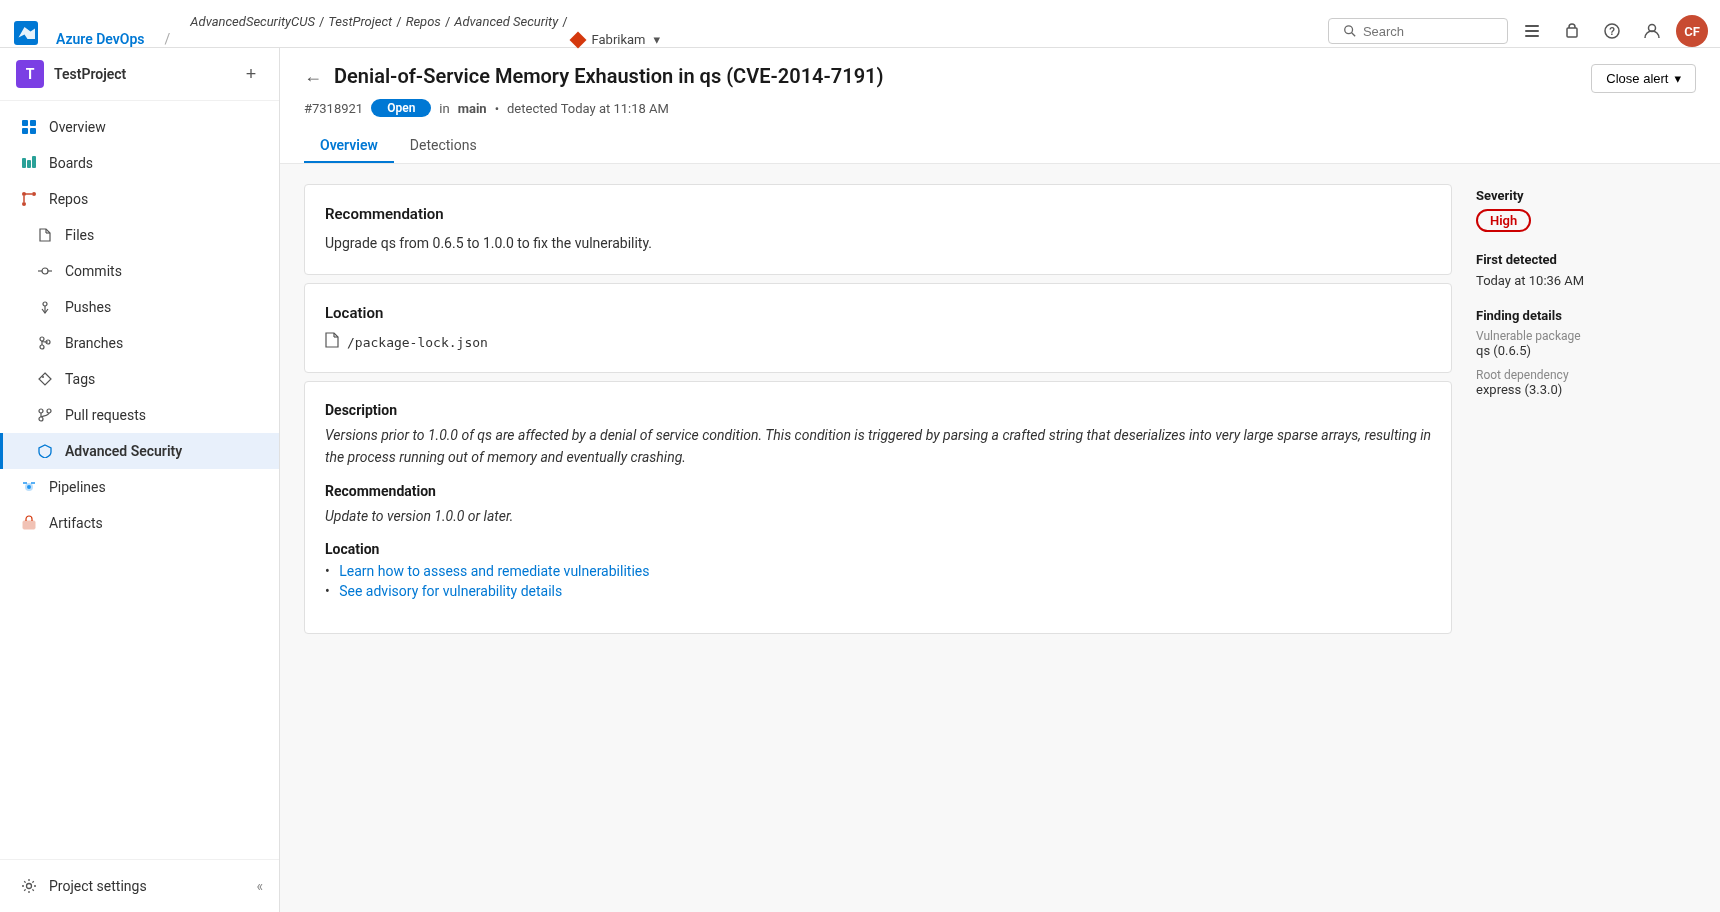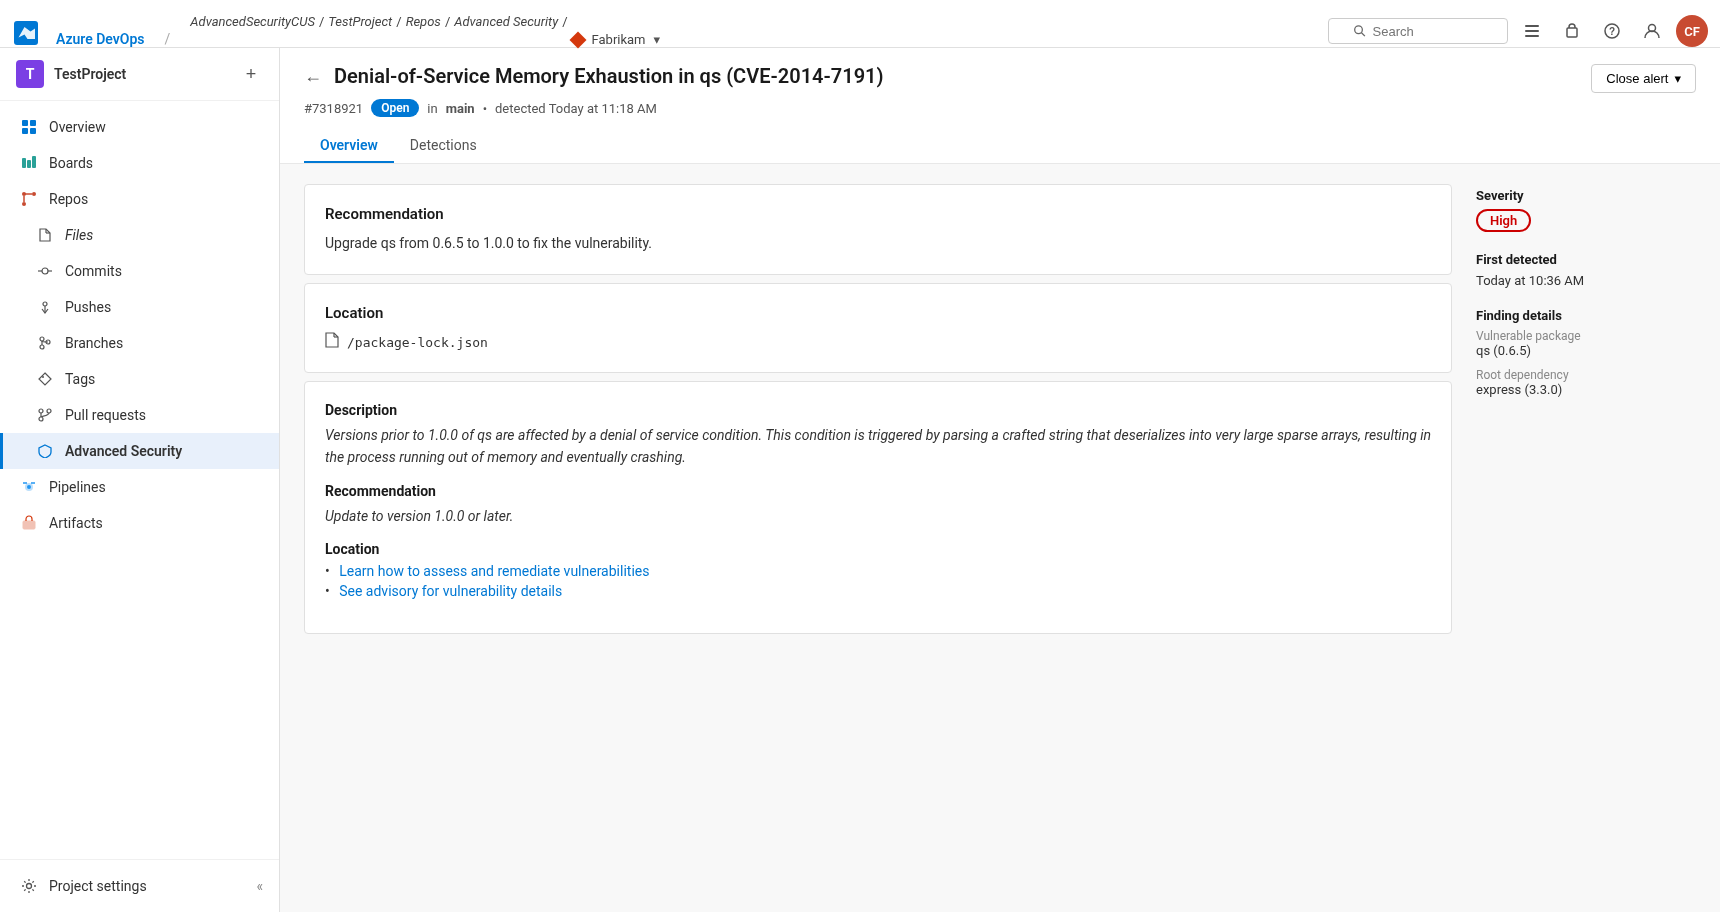--- a/index.html
+++ b/index.html
@@ -8,21 +8,21 @@
     
     .topbar { background: #fff; border-bottom: 1px solid #e0e0e0; height: 48px; display: flex; align-items: flex-end; padding: 0 12px; gap: 16px; flex-shrink: 0; }
     .topbar-logo { width: 28px; height: 28px; display: flex; align-items: center; justify-content: center; }
     .topbar-logo svg { width: 24px; height: 24px; }
     .topbar-brand { color: #0078d4; font-weight: 600; font-size: 14px; white-space: nowrap; }
     .topbar-sep { color: #aaa; margin: 0 4px; }
     .topbar-breadcrumb { display: flex; align-items: center; gap: 4px; font-size: 13px; color: #444; }
     .topbar-breadcrumb a { color: #444; text-decoration: none; font-style: italic; }
     .topbar-spacer { flex: 1; }
     .topbar-actions { display: flex; align-items: center; gap: 8px; }
-    .search-box { display: flex; align-items: center; border: 1px solid #ccc; border-radius: 4px; padding: 4px 24px; gap: 6px; width: 180px; background: #fff; }
+    .search-box { display: flex; align-items: center; border: 1px solid #ccc; border-radius: 4px; padding: 4px 14px; gap: 6px; width: 180px; background: #fff; }
     .search-box input { border: none; outline: none; font-size: 13px; width: 100%; }
     .topbar-icon-btn { width: 32px; height: 32px; border: none; background: transparent; cursor: pointer; display: flex; align-items: center; justify-content: center; border-radius: 4px; color: #555; font-size: 16px; }
     .avatar { width: 32px; height: 32px; border-radius: 50%; background: #c84b31; color: #fff; display: flex; align-items: center; justify-content: center; font-size: 13px; font-weight: 600; cursor: pointer; }
     .fabrikam-icon { display: inline-flex; align-items: center; gap: 4px; margin-top: 36px; }
 
     
     .layout { display: flex; flex: 1; overflow: hidden; }
 
     
     .sidebar { width: 280px; background: #fff; border-right: 1px solid #e0e0e0; display: flex; flex-direction: column; overflow-y: auto; flex-shrink: 0; }
@@ -40,21 +40,21 @@
     
     .main { flex: 1; overflow-y: auto; background: #f8f8f8; padding: 0; }
     .main-inner { max-width: 100%; }
 
     
     .content-header { background: #fff; padding: 16px 24px 0 24px; border-bottom: 1px solid #e8e8e8; }
     .alert-title-row { display: flex; align-items: flex-start; justify-content: space-between; margin-bottom: 6px; }
     .alert-title { font-size: 20px; font-weight: 600; color: #1a1a1a; }
     .close-alert-btn { display: flex; align-items: center; gap: 6px; padding: 6px 14px; border: 1px solid #ccc; border-radius: 4px; background: #fff; cursor: pointer; font-size: 13px; white-space: nowrap; }
     .alert-meta { display: flex; align-items: center; gap: 8px; font-size: 13px; color: #555; margin-bottom: 12px; }
-    .badge-open { background: #0078d4; color: #fff; border-radius: 12px; padding: 2px 10px; font-size: 12px; font-weight: 600; }
+    .badge-open { background: #0078d4; color: #fff; border-radius: 12px; padding: 2px 16px; font-size: 12px; font-weight: 600; }
     .tabs { display: flex; gap: 0; border-bottom: none; }
     .tab { padding: 8px 16px; cursor: pointer; font-size: 14px; color: #555; border-bottom: 2px solid transparent; text-decoration: none; }
     .tab.active { color: #0078d4; border-bottom-color: #0078d4; font-weight: 600; }
 
     
     .content-body { display: flex; gap: 24px; padding: 20px 24px; }
     .content-main { flex: 1; display: flex; flex-direction: column; gap: 8px; }
     .content-sidebar { width: 220px; flex-shrink: 0; padding-top: 4px; }
 
     
@@ -189,21 +189,21 @@
               <circle cx="3" cy="3" r="2" fill="#c84b31"></circle>
               <circle cx="3" cy="13" r="2" fill="#c84b31"></circle>
               <circle cx="13" cy="3" r="2" fill="#c84b31"></circle>
               <line x1="3" y1="5" x2="3" y2="11" stroke="#c84b31" stroke-width="1.5"></line>
               <line x1="3" y1="3" x2="11" y2="3" stroke="#c84b31" stroke-width="1.5"></line>
             </svg>
         </span>
         <span>Repos</span>
       </a>
 
-      <a href="#" class="nav-item" style="padding-left:32px;font-style:italic;">
+      <a href="#" class="nav-item" style="padding-left:32px;">
         <span class="nav-icon">
           <svg width="14" height="14" viewBox="0 0 14 14" fill="none">
               <path d="M2 1h6l4 4v8H2V1z" stroke="#555" stroke-width="1.2" fill="none"></path>
               <line x1="8" y1="1" x2="8" y2="5" stroke="#555" stroke-width="1.2"></line>
               <line x1="8" y1="5" x2="12" y2="5" stroke="#555" stroke-width="1.2"></line>
             </svg>
         </span>
         <span>Files</span>
       </a>
 

